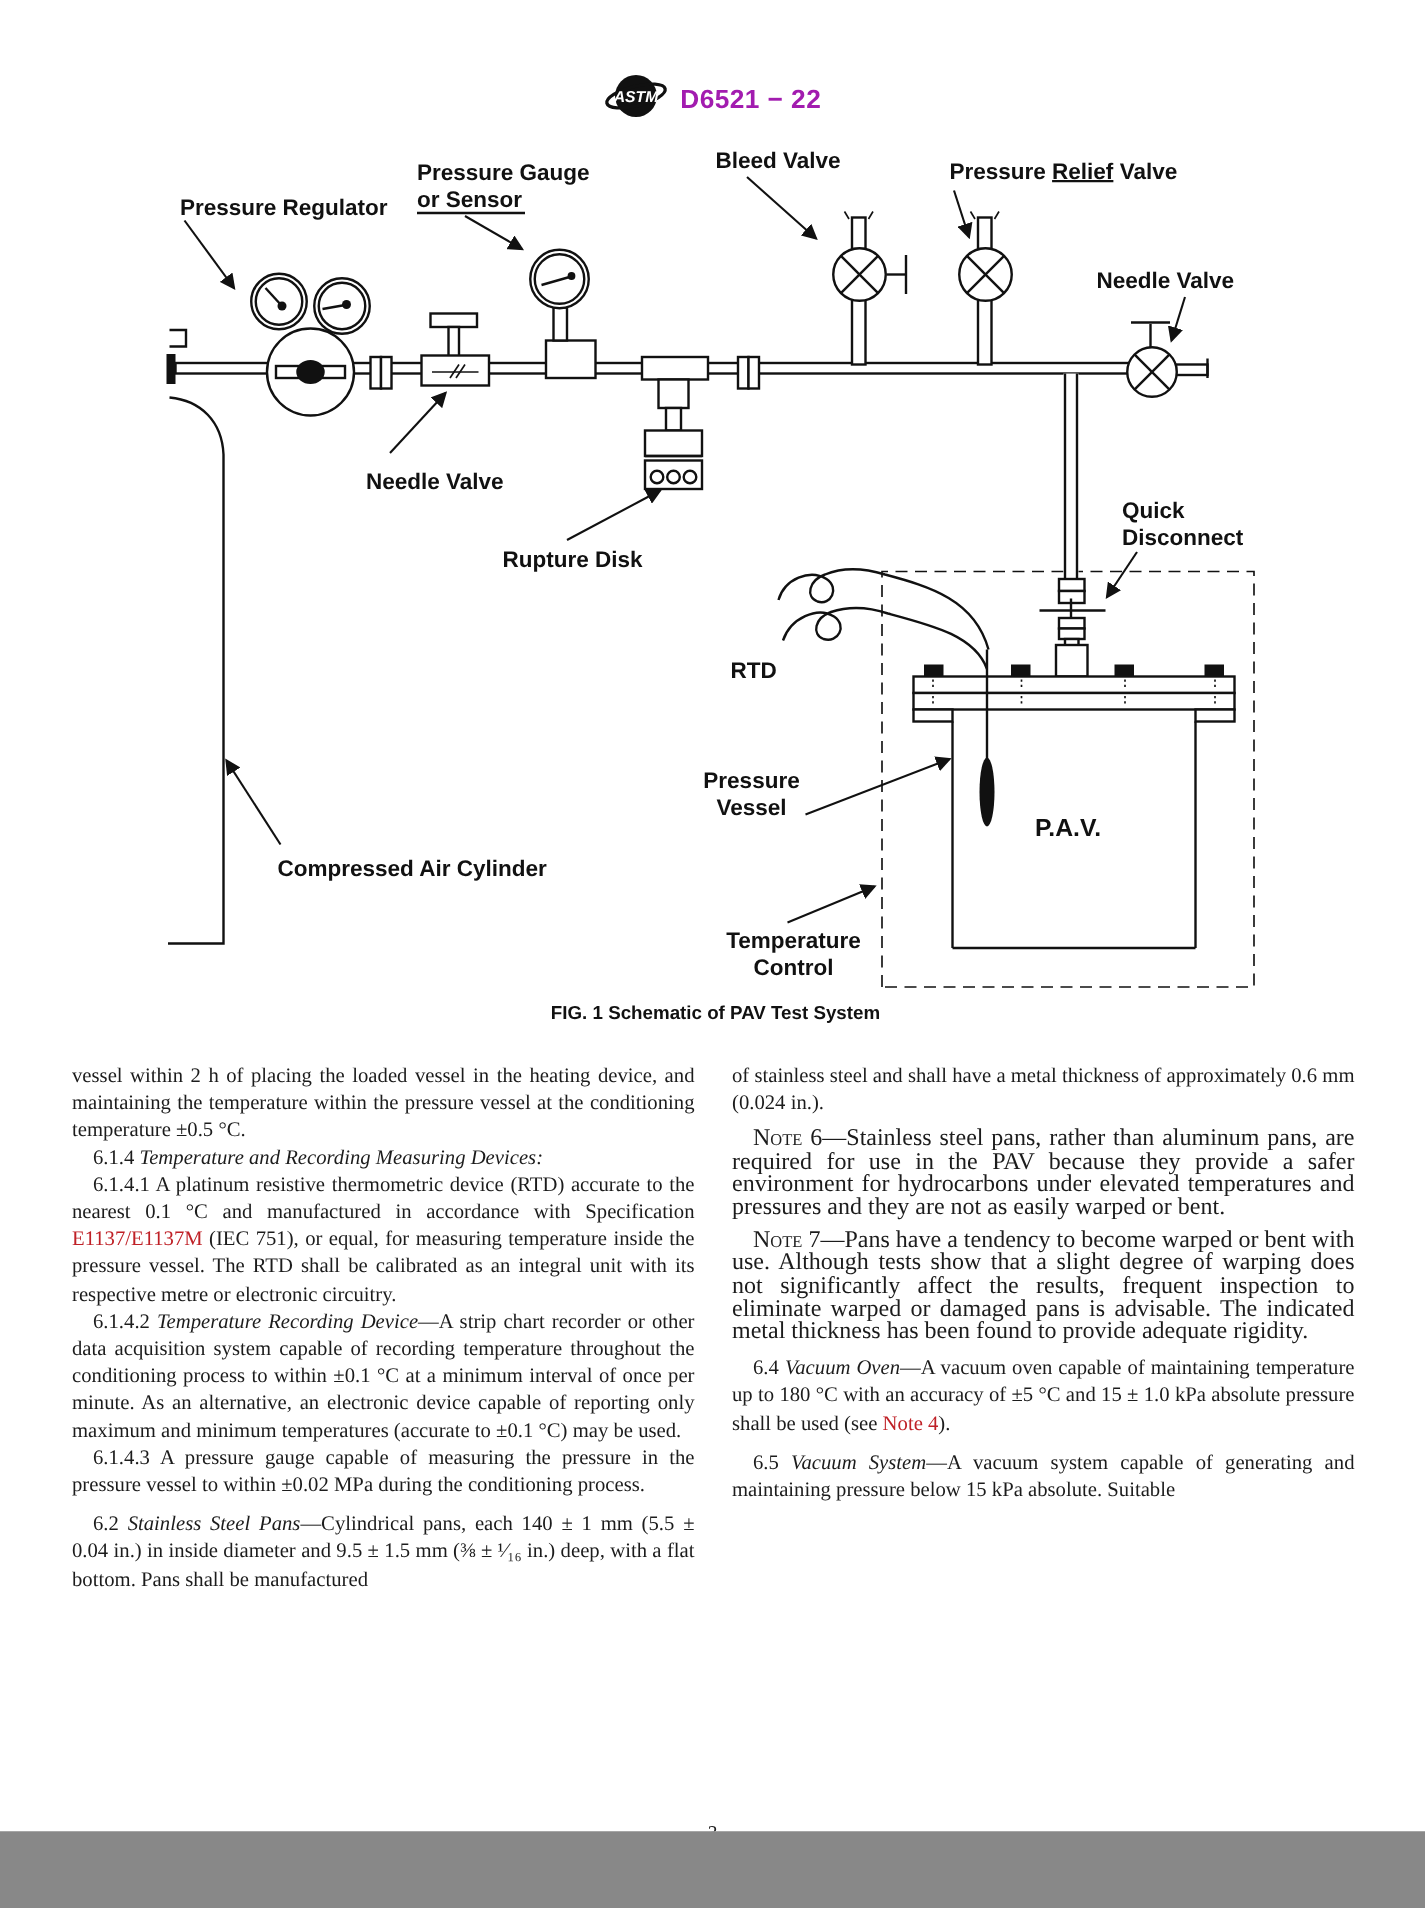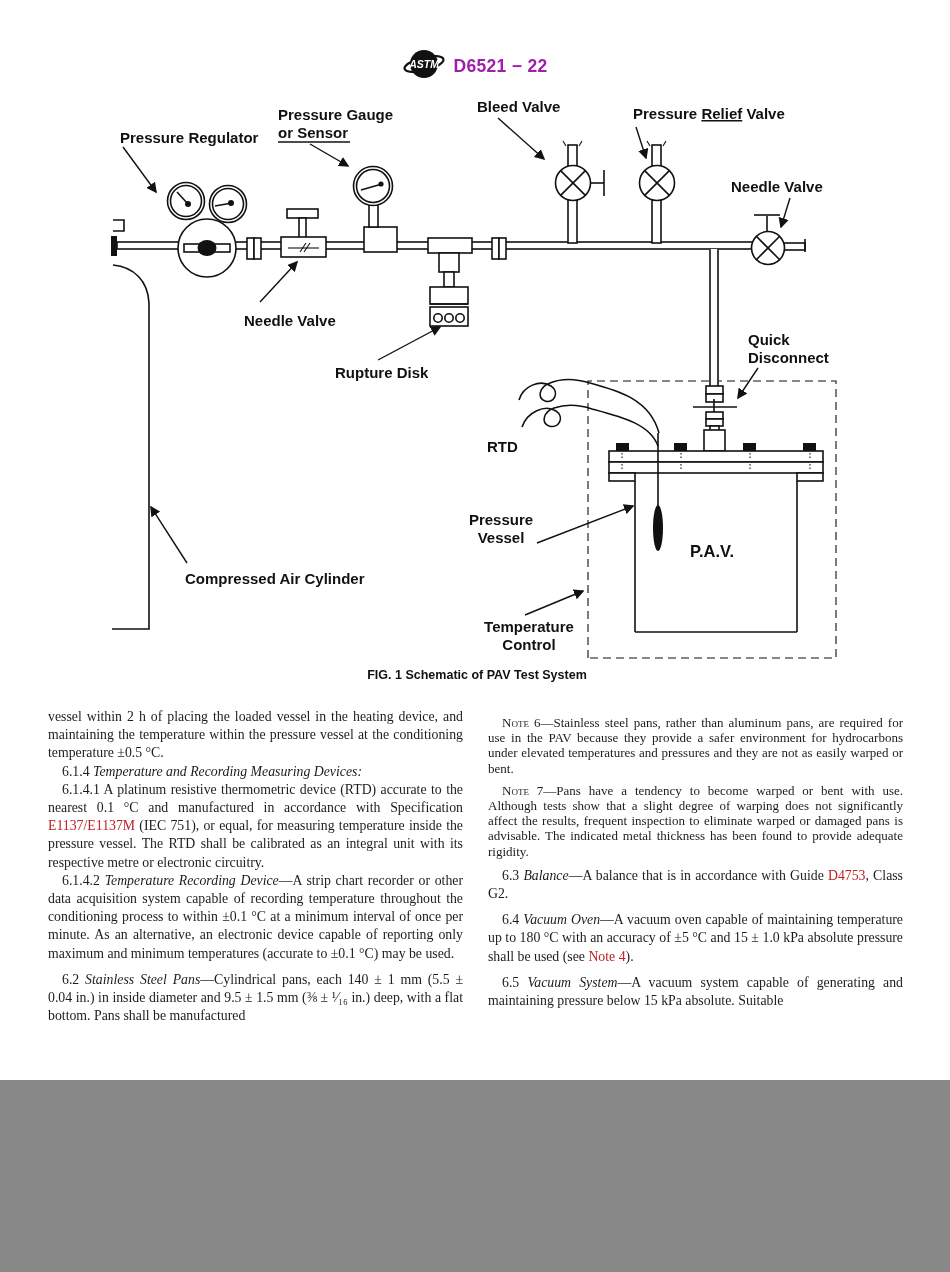--- a/index.html
+++ b/index.html
@@ -1,16 +1,16 @@
 <!DOCTYPE html>
 <html lang="en" style="--link-color: #bf2026;"><head>
 <meta charset="utf-8">
 <style>
   html,body{margin:0;padding:0;background:#888;}
-  .page{position:relative;width:950px;height:1080px;background:#ffffff;margin:0 auto;overflow:hidden;
+  .page{position:relative;width:950px;height:1221px;background:#ffffff;margin:0 auto;overflow:hidden;
         font-family:"Liberation Serif",serif;color:#1c1c1c;}
   
   .header{position:absolute;top:46px;left:0;right:0;display:flex;justify-content:center;align-items:center;gap:9px;}
   .std-number{font:bold 17.5px "Liberation Sans",sans-serif;color:#a21caf;letter-spacing:.3px;}
   
   .fig-svg{position:absolute;left:0;top:90px;}
   .fig-label{font:bold 15px "Liberation Sans",sans-serif;fill:#111;}
   .fig-label-lg{font:bold 16.5px "Liberation Sans",sans-serif;fill:#111;}
   .fig-caption{font:bold 12.5px "Liberation Sans",sans-serif;fill:#111;}
   .draw{stroke:#111;fill:none;stroke-width:1.6;}
@@ -18,21 +18,21 @@
   .fillb{fill:#111;stroke:none;}
   .thin{stroke:#111;stroke-width:1.1;fill:none;}
   .arrow{stroke:#111;stroke-width:1.4;fill:none;}
   
   .col{position:absolute;top:708px;width:415px;text-align:justify;line-height:18.2px;font-size:13.8px;}
   .col-left{left:48px;}
   .col-right{left:488px;}
   .col p{margin:0;hyphens:auto;}
   .col p.indent{text-indent:14px;}
   .col p.space-before{margin-top:8px;}
-  .col p.note{font-size:13px;line-height:15.2px;margin-top:7px;margin-bottom:5px;}
+  .col p.note{font-size:16px;line-height:15.2px;margin-top:7px;margin-bottom:5px;}
   .italic{font-style:italic;}
   .smallcaps{font-variant:small-caps;}
   .ref-link{color:var(--link-color,#bf2026);cursor:pointer;}
   .footer{position:absolute;top:1214px;left:0;right:0;text-align:center;font-size:13px;}
 </style>
 </head>
 <body>
 
 <div class="page">
 
@@ -236,25 +236,26 @@
     <text class="fig-label" x="529" y="632" text-anchor="middle">Temperature</text>
     <text class="fig-label" x="529" y="650" text-anchor="middle">Control</text>
     <text class="fig-caption" x="477" y="679" text-anchor="middle">FIG. 1 Schematic of PAV Test System</text>
   </svg>
 
   <div class="col col-left">
       <p class="body"><span>vessel within 2 h of placing the loaded vessel in the heating device, and maintaining the temperature within the pressure vessel at the conditioning temperature ±0.5 °C.</span></p>
       <p class="body indent"><span>6.1.4 </span><span class="italic">Temperature and Recording Measuring Devices:</span></p>
       <p class="body indent"><span>6.1.4.1 A platinum resistive thermometric device (RTD) accurate to the nearest 0.1 °C and manufactured in accordance with Specification </span><span class="ref-link">E1137/E1137M</span><span> (IEC 751), or equal, for measuring temperature inside the pressure vessel. The RTD shall be calibrated as an integral unit with its respective metre or electronic circuitry.</span></p>
       <p class="body indent"><span>6.1.4.2 </span><span class="italic">Temperature Recording Device</span><span>—A strip chart recorder or other data acquisition system capable of recording temperature throughout the conditioning process to within ±0.1 °C at a minimum interval of once per minute. As an alternative, an electronic device capable of reporting only maximum and minimum temperatures (accurate to ±0.1 °C) may be used.</span></p>
+      <p class="body indent"><span>6.1.4.3 A pressure gauge capable of measuring the pressure in the pressure vessel to within ±0.02 MPa during the conditioning process.</span></p>
       <p class="body indent space-before"><span>6.2 </span><span class="italic">Stainless Steel Pans</span><span>—Cylindrical pans, each 140 ± 1 mm (5.5 ± 0.04 in.) in inside diameter and 9.5 ± 1.5 mm (⅜ ± ¹⁄₁₆ in.) deep, with a flat bottom. Pans shall be manufactured</span></p>
     </div>
   <div class="col col-right">
+      <p class="body"><span>of stainless steel and shall have a metal thickness of approximately 0.6 mm (0.024 in.).</span></p>
       <p class="note indent"><span class="smallcaps">Note 6—</span><span>Stainless steel pans, rather than aluminum pans, are required for use in the PAV because they provide a safer environment for hydrocarbons under elevated temperatures and pressures and they are not as easily warped or bent.</span></p>
       <p class="note indent"><span class="smallcaps">Note 7—</span><span>Pans have a tendency to become warped or bent with use. Although tests show that a slight degree of warping does not significantly affect the results, frequent inspection to eliminate warped or damaged pans is advisable. The indicated metal thickness has been found to provide adequate rigidity.</span></p>
-      <p class="body indent space-before"><span>6.3 </span><span class="italic">Balance</span><span>—A balance that is in accordance with Guide </span><span class="ref-link">D4753</span><span>, Class G2.</span></p>
       <p class="body indent space-before"><span>6.4 </span><span class="italic">Vacuum Oven</span><span>—A vacuum oven capable of maintaining temperature up to 180 °C with an accuracy of ±5 °C and 15 ± 1.0 kPa absolute pressure shall be used (see </span><span class="ref-link">Note 4</span><span>).</span></p>
       <p class="body indent space-before"><span>6.5 </span><span class="italic">Vacuum System</span><span>—A vacuum system capable of generating and maintaining pressure below 15 kPa absolute. Suitable</span></p>
     </div>
 
   <div class="footer">3</div>
 
 </div>
 
 </body></html>

